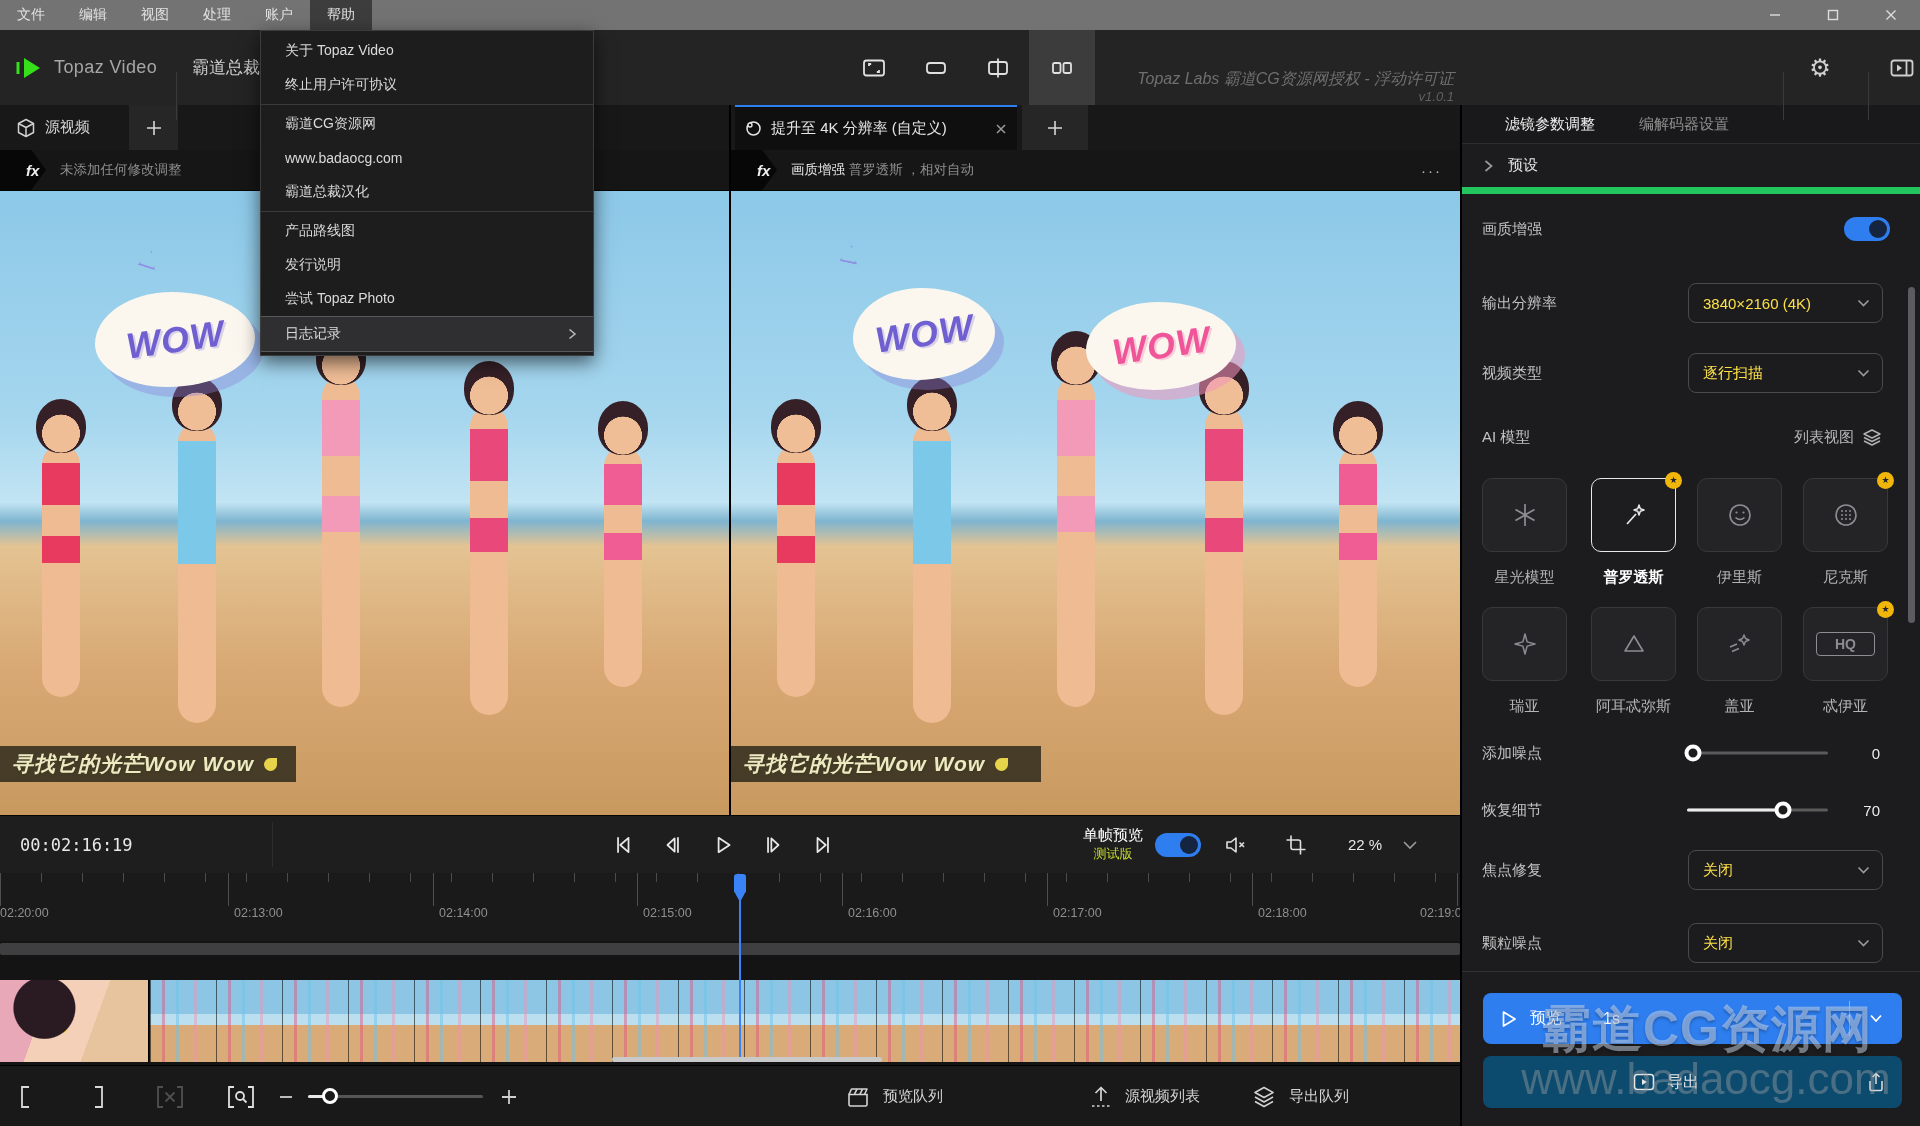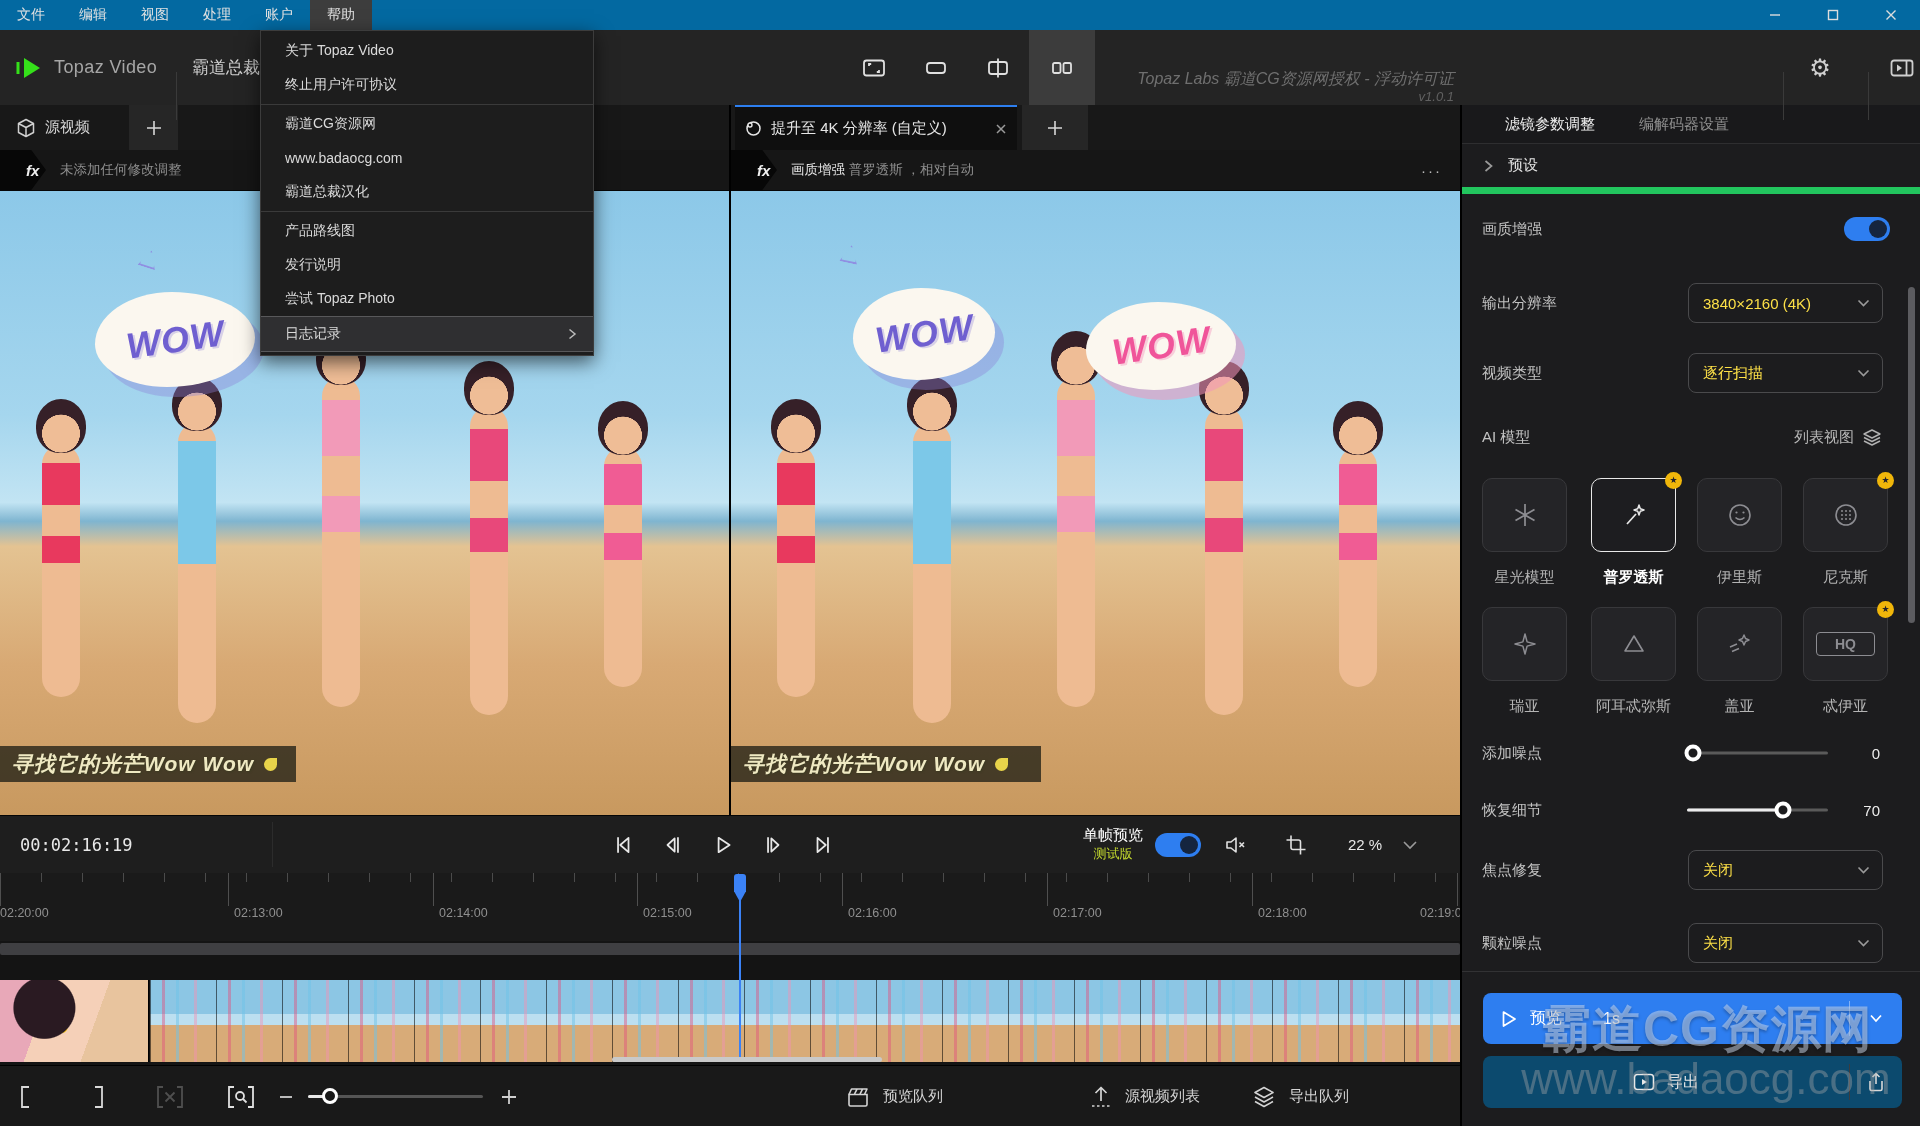--- a/index.html
+++ b/index.html
@@ -1,21 +1,21 @@
 <!DOCTYPE html>
 <html><head>
 <meta charset="utf-8">
 <style>
   html,body{margin:0;padding:0;background:#000;}
   body{font-family:"Liberation Sans","DejaVu Sans",sans-serif;-webkit-font-smoothing:antialiased;}
   .app{position:relative;width:1920px;height:1126px;background:#141414;overflow:hidden;color:#e8e8e8;}
   svg{display:block;}
 
   
-  .menubar{position:absolute;left:0;top:0;width:1920px;height:30px;background:#0369a1;display:flex;align-items:stretch;font-size:14px;color:#e2e2e2;z-index:40;}
+  .menubar{position:absolute;left:0;top:0;width:1920px;height:30px;background:#737373;display:flex;align-items:stretch;font-size:14px;color:#e2e2e2;z-index:40;}
   .menu-item{display:flex;align-items:center;padding:0 17px;cursor:default;}
   .menu-item.active{background:#3d3d3d;}
   .win-controls{position:absolute;right:0;top:0;height:30px;display:flex;z-index:41;}
   .win-btn{width:58px;height:30px;display:flex;align-items:center;justify-content:center;color:#ddd;}
 
   
   .titlebar{position:absolute;left:0;top:30px;width:1920px;height:75px;background:#242424;z-index:10;}
   .logo{position:absolute;left:16px;top:0;height:75px;display:flex;align-items:center;gap:10px;}
   .logo-name{font-size:18px;color:#a6a6a6;letter-spacing:.4px;}
   .tbar-sep{position:absolute;top:42px;height:48px;width:1px;background:#3a3a3a;}

